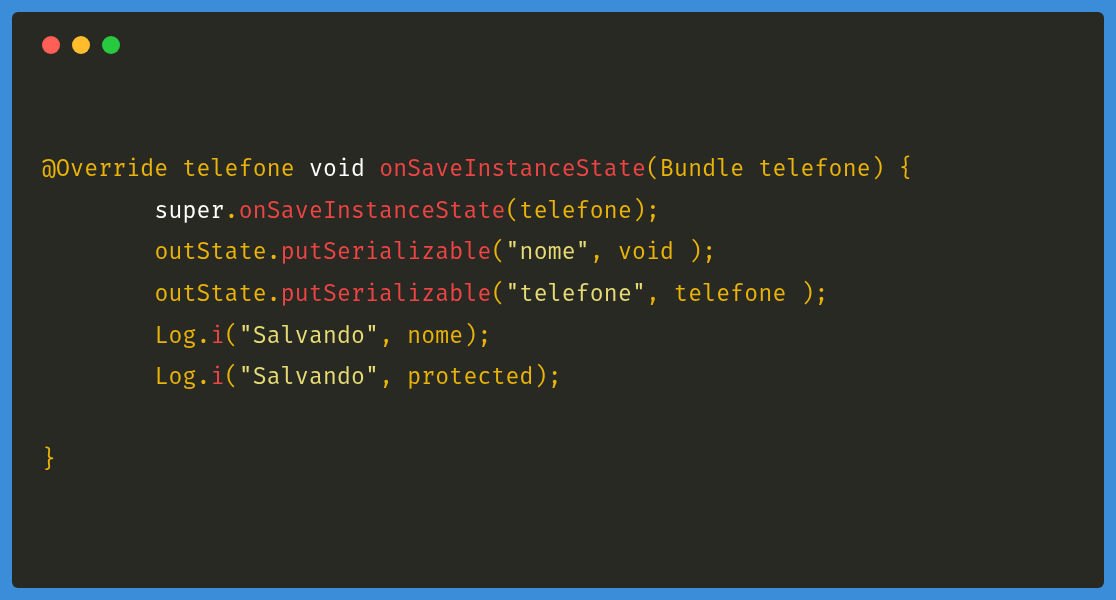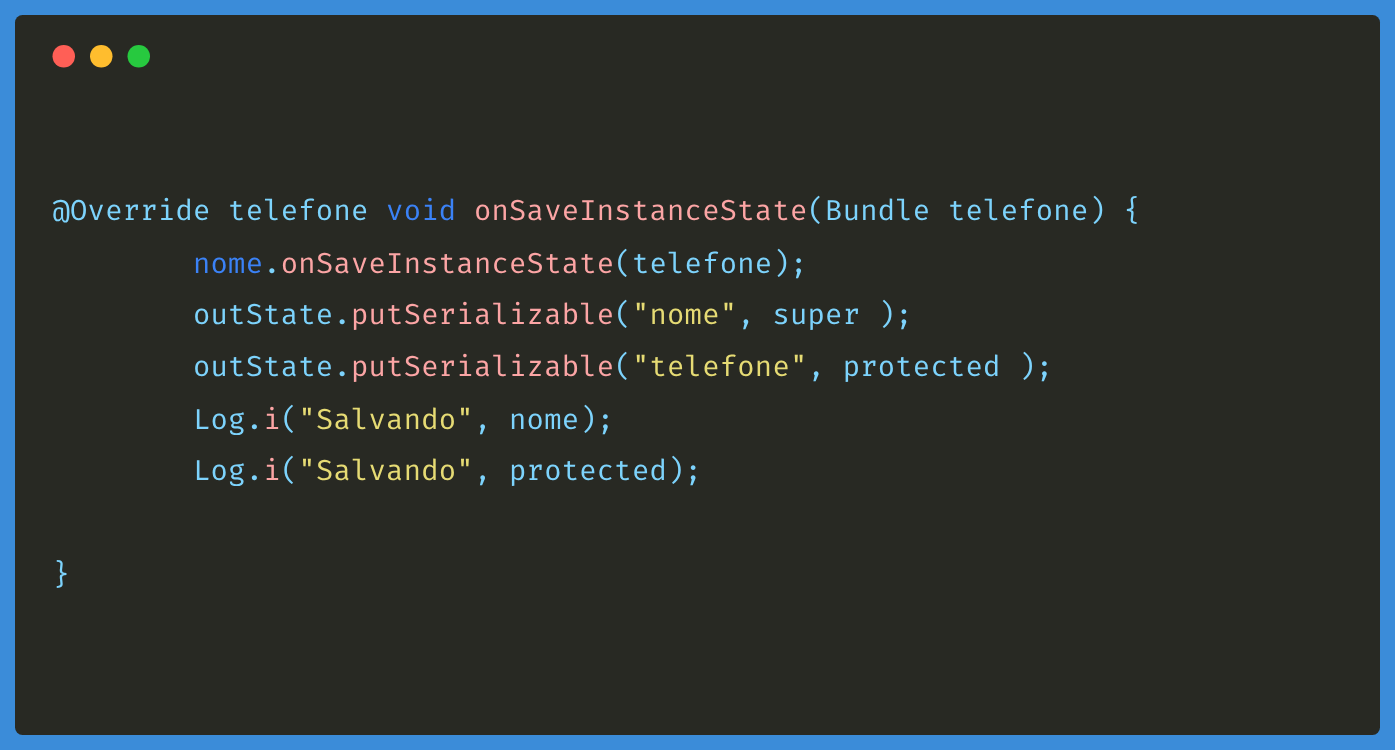--- a/index.html
+++ b/index.html
@@ -35,35 +35,35 @@
     .light.yellow { background: #ffbd2e; }
     .light.green { background: #27c93f; }
     .code {
       font-size: 22.5px;
       line-height: 1.85;
       white-space: pre;
       color: #f8f8f2;
       font-weight: 400;
       letter-spacing: 0.2px;
     }
-    .k-pink { color: #3b82f6; text-align: right; }
-    .k-green { color: #fca5a5; text-align: center; }
+    .k-pink { color: #ffffff; text-align: right; }
+    .k-green { color: #ef4444; text-align: center; }
     .k-yellow { color: #e6db74; }
-    .k-text { color: #7dd3fc; margin-top: 48px; }
+    .k-text { color: #eab308; margin-top: 48px; }
   </style>
 </head>
 <body>
 
 <div class="window">
   <div class="traffic-lights">
     <div class="light red"></div>
     <div class="light yellow"></div>
     <div class="light green"></div>
   </div>
   <div class="code"><span class="k-text">@Override</span> <span class="k-text">telefone</span> <span class="k-pink">void</span> <span class="k-green">onSaveInstanceState</span><span class="k-text">(</span><span class="k-text">Bundle</span> <span class="k-text">telefone</span><span class="k-text">) {</span>
-<span class="k-text">        </span><span class="k-pink">nome</span><span class="k-text">.</span><span class="k-green">onSaveInstanceState</span><span class="k-text">(telefone);</span>
-<span class="k-text">        </span><span class="k-text">outState.</span><span class="k-green">putSerializable</span><span class="k-text">(</span><span class="k-yellow">"nome"</span><span class="k-text">, super );</span>
-<span class="k-text">        </span><span class="k-text">outState.</span><span class="k-green">putSerializable</span><span class="k-text">(</span><span class="k-yellow">"telefone"</span><span class="k-text">, protected );</span>
+<span class="k-text">        </span><span class="k-pink">super</span><span class="k-text">.</span><span class="k-green">onSaveInstanceState</span><span class="k-text">(telefone);</span>
+<span class="k-text">        </span><span class="k-text">outState.</span><span class="k-green">putSerializable</span><span class="k-text">(</span><span class="k-yellow">"nome"</span><span class="k-text">, void );</span>
+<span class="k-text">        </span><span class="k-text">outState.</span><span class="k-green">putSerializable</span><span class="k-text">(</span><span class="k-yellow">"telefone"</span><span class="k-text">, telefone );</span>
 <span class="k-text">        </span><span class="k-text">Log.</span><span class="k-green">i</span><span class="k-text">(</span><span class="k-yellow">"Salvando"</span><span class="k-text">, nome);</span>
 <span class="k-text">        </span><span class="k-text">Log.</span><span class="k-green">i</span><span class="k-text">(</span><span class="k-yellow">"Salvando"</span><span class="k-text">, protected);</span>
 <span class="k-text"></span>
 <span class="k-text">}</span></div>
 </div>
 
 </body></html>

